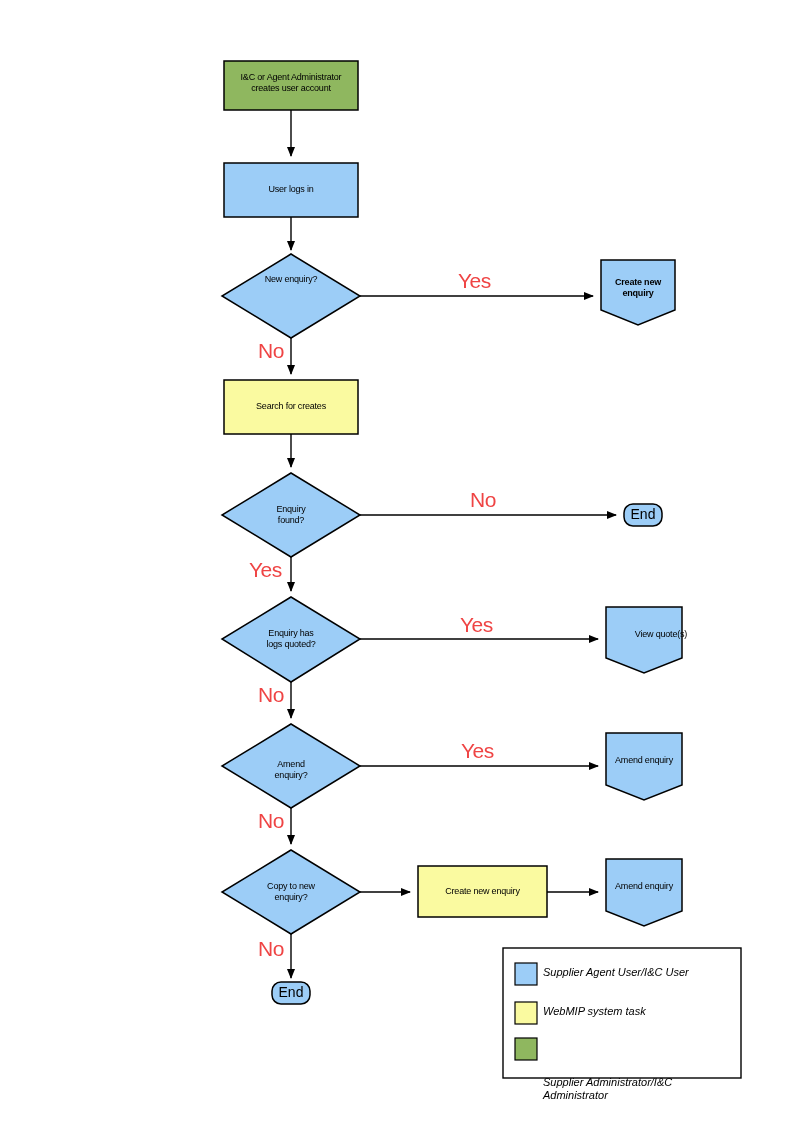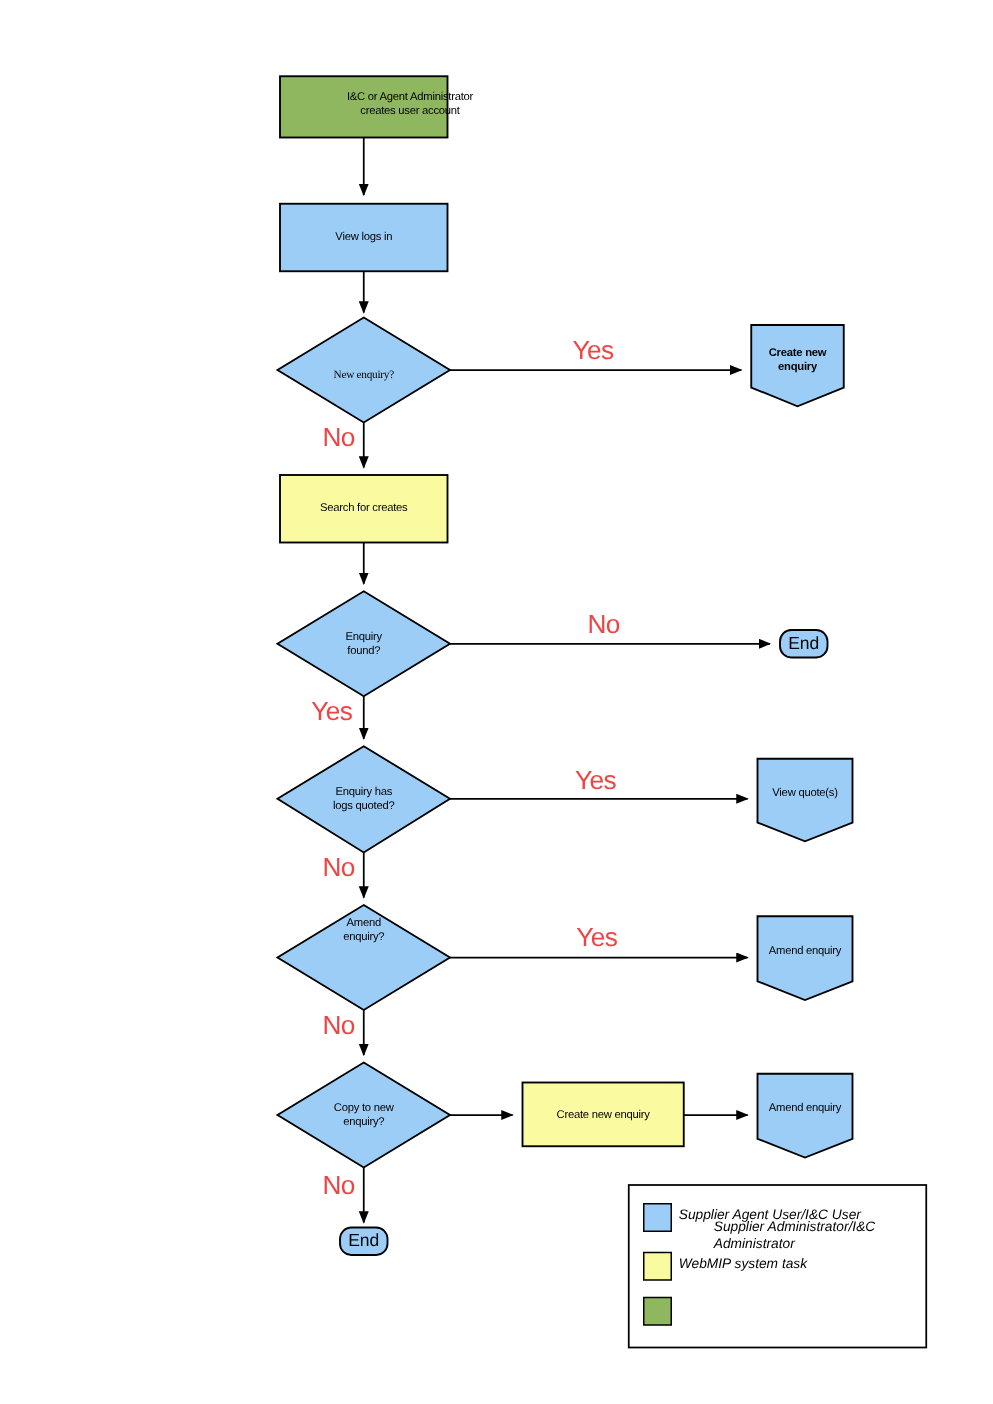--- a/index.html
+++ b/index.html
@@ -127,43 +127,43 @@
   <polygon points="606,859 682,859 682,911 644,926 606,911" fill="#9CCDF7" stroke="#000000" stroke-width="1.5"></polygon>
 
   <rect x="272" y="982" width="38" height="22" rx="9" ry="9" fill="#9CCDF7" stroke="#000000" stroke-width="1.5"></rect>
 
   <rect x="503" y="948" width="238" height="130" fill="#FFFFFF" stroke="#000000" stroke-width="1.4"></rect>
   <rect x="515" y="963" width="22" height="22" fill="#9CCDF7" stroke="#000000" stroke-width="1.2"></rect>
   <rect x="515" y="1002" width="22" height="22" fill="#FAFAA0" stroke="#000000" stroke-width="1.2"></rect>
   <rect x="515" y="1038" width="22" height="22" fill="#8FB75F" stroke="#000000" stroke-width="1.2"></rect>
 </svg>
 
-<div class="node-text" style="left:224px; top:72px; width:134px;padding-left:37px;">I&amp;C or Agent Administrator
+<div class="node-text" style="left:224px; top:72px; width:134px;">I&amp;C or Agent Administrator
 creates user account</div>
 
-<div class="node-text" style="left:224px; top:184px; width:134px;">View logs in</div>
+<div class="node-text" style="left:224px; top:184px; width:134px;">User logs in</div>
 
-<div class="node-text" style="left:222px; top:294px; width:138px;font-family:Liberation Serif, serif;">New enquiry?</div>
+<div class="node-text" style="left:222px; top:274px; width:138px;">New enquiry?</div>
 
 <div class="node-text" style="left:601px; top:277px; width:74px;font-weight:bold;">Create new
 enquiry</div>
 
 <div class="node-text" style="left:224px; top:401px; width:134px;">Search for creates</div>
 
 <div class="node-text" style="left:222px; top:504px; width:138px;">Enquiry
 found?</div>
 
 <div class="end-text" style="left:624px; top:509px; width:38px;">End</div>
 
 <div class="node-text" style="left:222px; top:628px; width:138px;">Enquiry has
 logs quoted?</div>
 
-<div class="node-text" style="left:606px; top:629px; width:76px;">View quote(s)</div>
+<div class="node-text" style="left:606px; top:629px; width:76px;padding-left:17px;">View quote(s)</div>
 
-<div class="node-text" style="left:222px; top:733px; width:138px;">Amend
+<div class="node-text" style="left:222px; top:759px; width:138px;">Amend
 enquiry?</div>
 
 <div class="node-text" style="left:604px; top:755px; width:80px;">Amend enquiry</div>
 
 <div class="node-text" style="left:222px; top:881px; width:138px;">Copy to new
 enquiry?</div>
 
 <div class="node-text" style="left:418px; top:886px; width:129px;">Create new enquiry</div>
 
 <div class="node-text" style="left:604px; top:881px; width:80px;">Amend enquiry</div>
@@ -185,14 +185,14 @@
 <div class="edge-label" style="left:461px; top:740px;">Yes</div>
 
 <div class="edge-label" style="left:258px; top:810px;">No</div>
 
 <div class="edge-label" style="left:258px; top:938px;">No</div>
 
 <div class="legend-label" style="left:543px; top:966px; width:190px;">Supplier Agent User/I&amp;C User</div>
 
 <div class="legend-label" style="left:543px; top:1005px; width:190px;">WebMIP system task</div>
 
-<div class="legend-label" style="left:543px; top:976px; width:190px;margin-left:28px;">Supplier Administrator/I&amp;C
+<div class="legend-label" style="left:543px; top:1076px; width:190px;">Supplier Administrator/I&amp;C
 Administrator</div>
 
 </body></html>

